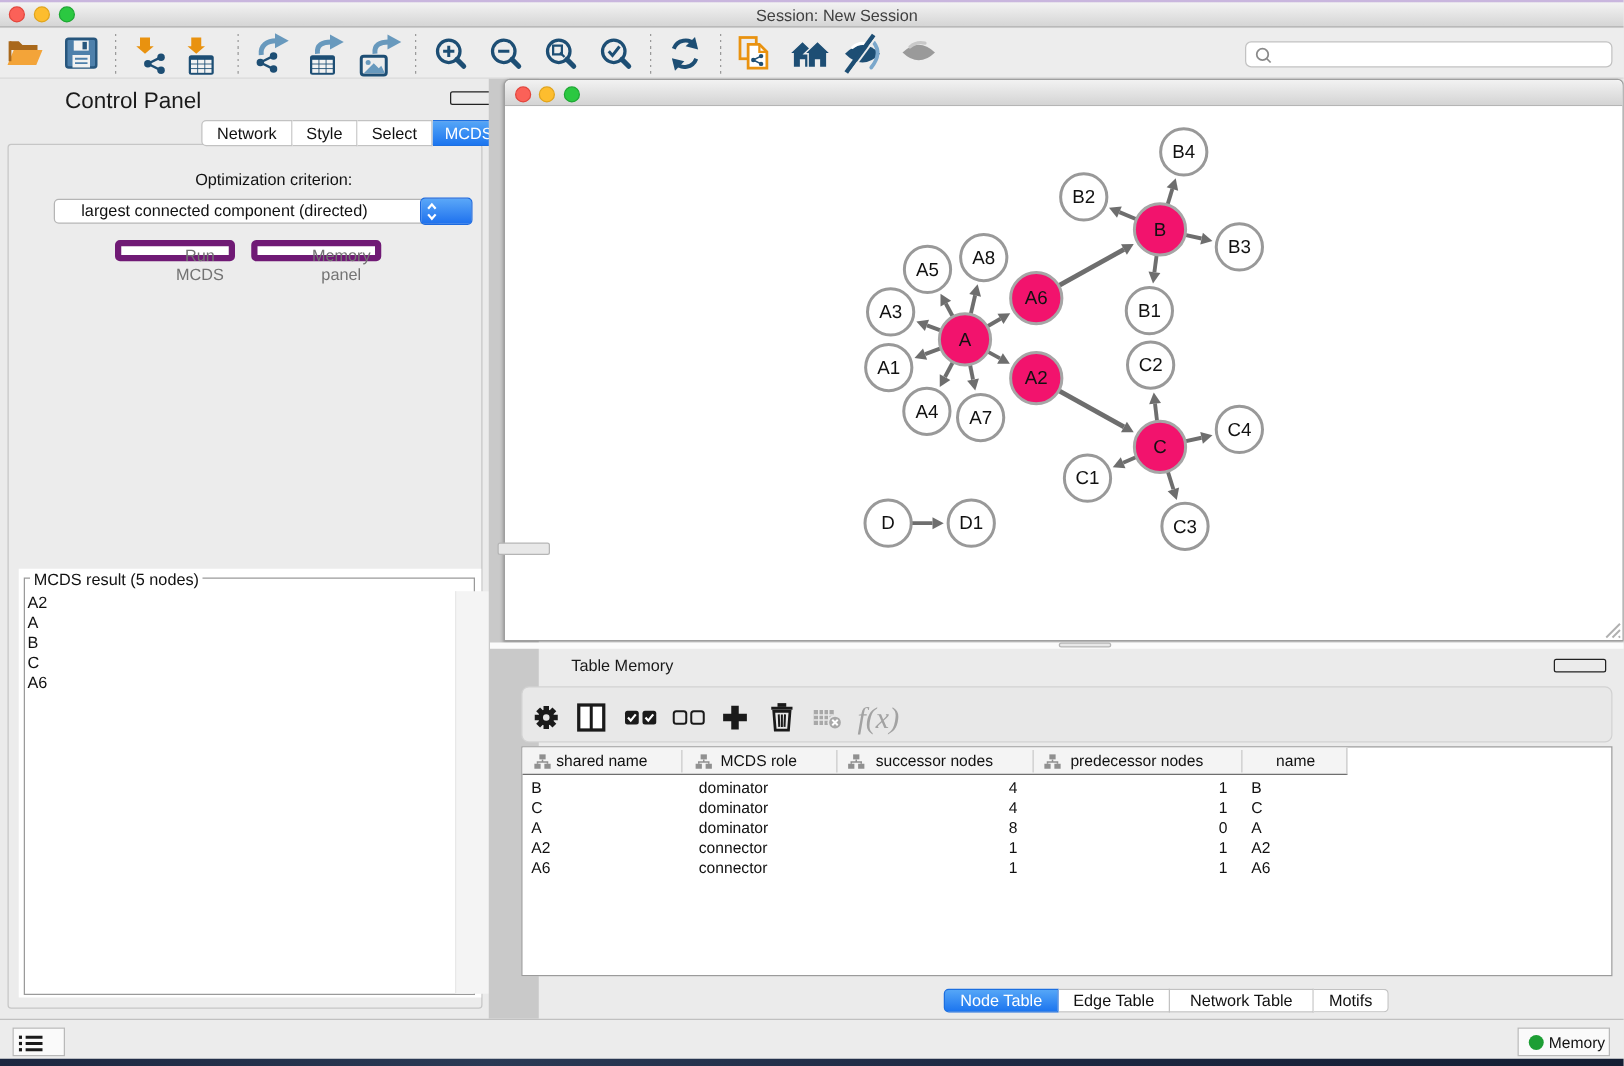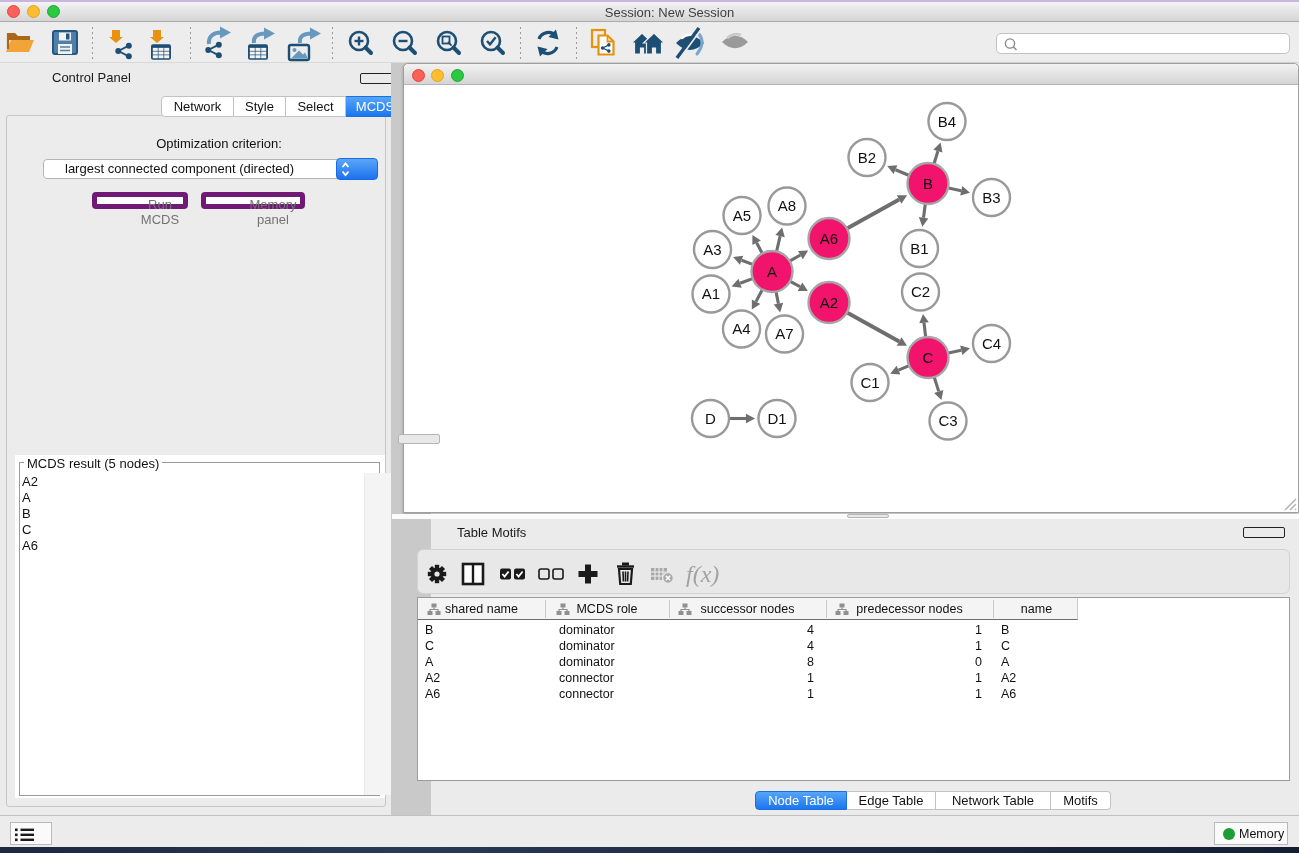--- a/index.html
+++ b/index.html
@@ -14,21 +14,21 @@
 #titlebar .t1 { left:7px; background:#fb6158; border:0.5px solid #e2463d; }
 #titlebar .t2 { left:27px; background:#fdbd2e; border:0.5px solid #e0a41c; }
 #titlebar .t3 { left:47px; background:#2bc841; border:0.5px solid #1ea734; }
 #title-text { left:0; top:5px; width:1299px; text-align:center; font-size:13px; color:#404040; }
 #toolbar { left:0; top:23px; width:1299px; height:40px; background:#ededed; border-bottom:1px solid #d9d9d9; }
 .tsep { position:absolute; top:4px; height:32px; width:1px;
   background-image:repeating-linear-gradient(#9a9a9a 0 2px, transparent 2px 5px); }
 #search { left:996px; top:33px; width:294px; height:21px; background:#fff;
   border:1px solid #c2c2c2; border-radius:5px; }
 
-#cp-title { left:12px; top:70px; font-size:13px; color:#1a1a1a; }
+#cp-title { left:12px; top:70px; font-size:18px; color:#1a1a1a; }
 .sqicon { position:absolute; width:11px; height:11px; border:1.6px solid #222; border-radius:2px; }
 .xicon { position:absolute; font-size:14px; font-weight:bold; color:#1a1a1a; }
 #cp-body { left:6px; top:115px; width:380px; height:692px; background:#ececec;
   border:1px solid #c6c6c6; border-radius:3px; }
 .tabs { position:absolute; display:flex; height:21px; font-size:13px; }
 .tab { background:#fff; border:1px solid #c2c2c2; border-left:none; color:#111;
   display:flex; align-items:center; justify-content:center; }
 .tab.first { border-left:1px solid #c2c2c2; border-radius:4px 0 0 4px;margin-left:43px; }
 .tab.last { border-radius:0 4px 4px 0; }
 .tab.sel { background:linear-gradient(#55a6f7,#1c75ef); color:#fff; border-color:#1c6fe0; }
@@ -309,21 +309,21 @@
 <text x="306.5" y="334.5" text-anchor="middle" font-size="15" fill="#111">D</text>
 <text x="373.0" y="334.5" text-anchor="middle" font-size="15" fill="#111">D1</text>
 </svg>
   <svg width="16" height="16" style="right:1px;bottom:1px;position:absolute;">
       <line x1="4" y1="15" x2="15" y2="4" stroke="#b0b0b0" stroke-width="1.5"></line>
       <line x1="9" y1="15" x2="15" y2="9" stroke="#b0b0b0" stroke-width="1.5"></line>
       <line x1="14" y1="15" x2="15" y2="14" stroke="#b0b0b0" stroke-width="1.5"></line>
     </svg>
 </div>
 
-<div class="abs" id="tp-title">Table Motifs</div>
+<div class="abs" id="tp-title">Table Memory</div>
 <div class="abs sqicon" style="left:1243px; top:527px;"></div>
 <div class="abs xicon" style="left:1275px; top:524px;">✖</div>
 <div class="abs" id="tp-toolbar">
     <svg width="873" height="45" style="left:0;top:0;">
       <line x1="24.0" y1="24.0" x2="28.2" y2="24.0" stroke="#1a1a1a" stroke-width="4.4"></line>
       <line x1="22.5" y1="27.5" x2="25.5" y2="30.5" stroke="#1a1a1a" stroke-width="4.4"></line>
       <line x1="19.0" y1="29.0" x2="19.0" y2="33.2" stroke="#1a1a1a" stroke-width="4.4"></line>
       <line x1="15.5" y1="27.5" x2="12.5" y2="30.5" stroke="#1a1a1a" stroke-width="4.4"></line>
       <line x1="14.0" y1="24.0" x2="9.8" y2="24.0" stroke="#1a1a1a" stroke-width="4.4"></line>
       <line x1="15.5" y1="20.5" x2="12.5" y2="17.5" stroke="#1a1a1a" stroke-width="4.4"></line>

